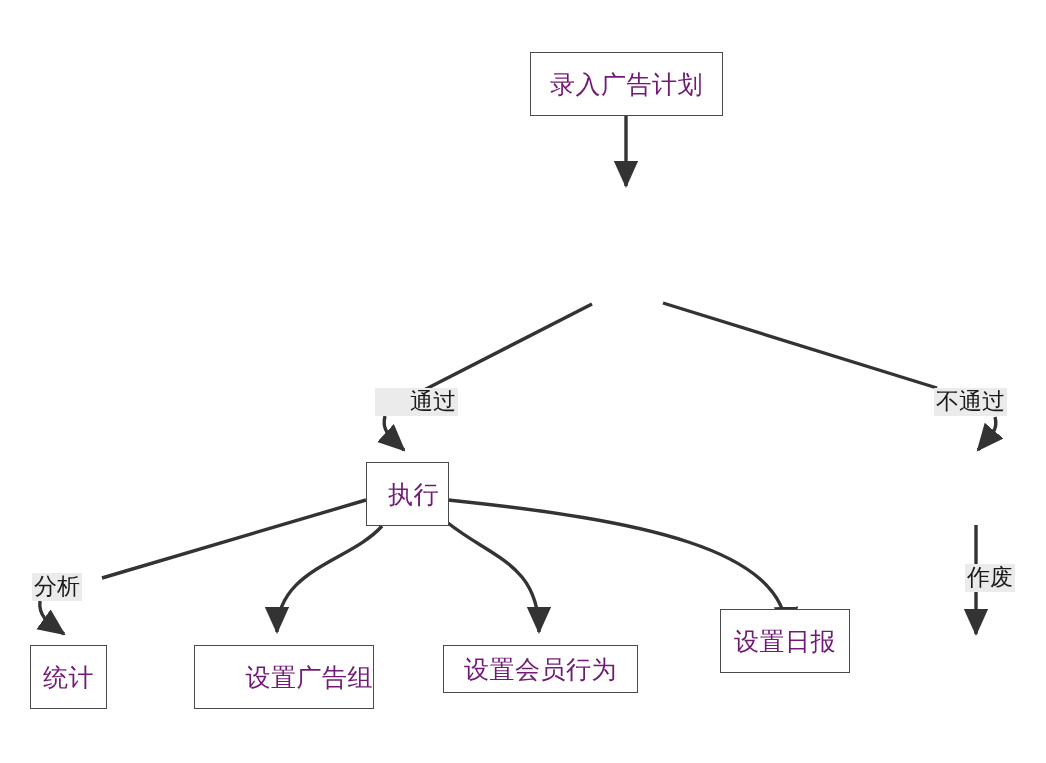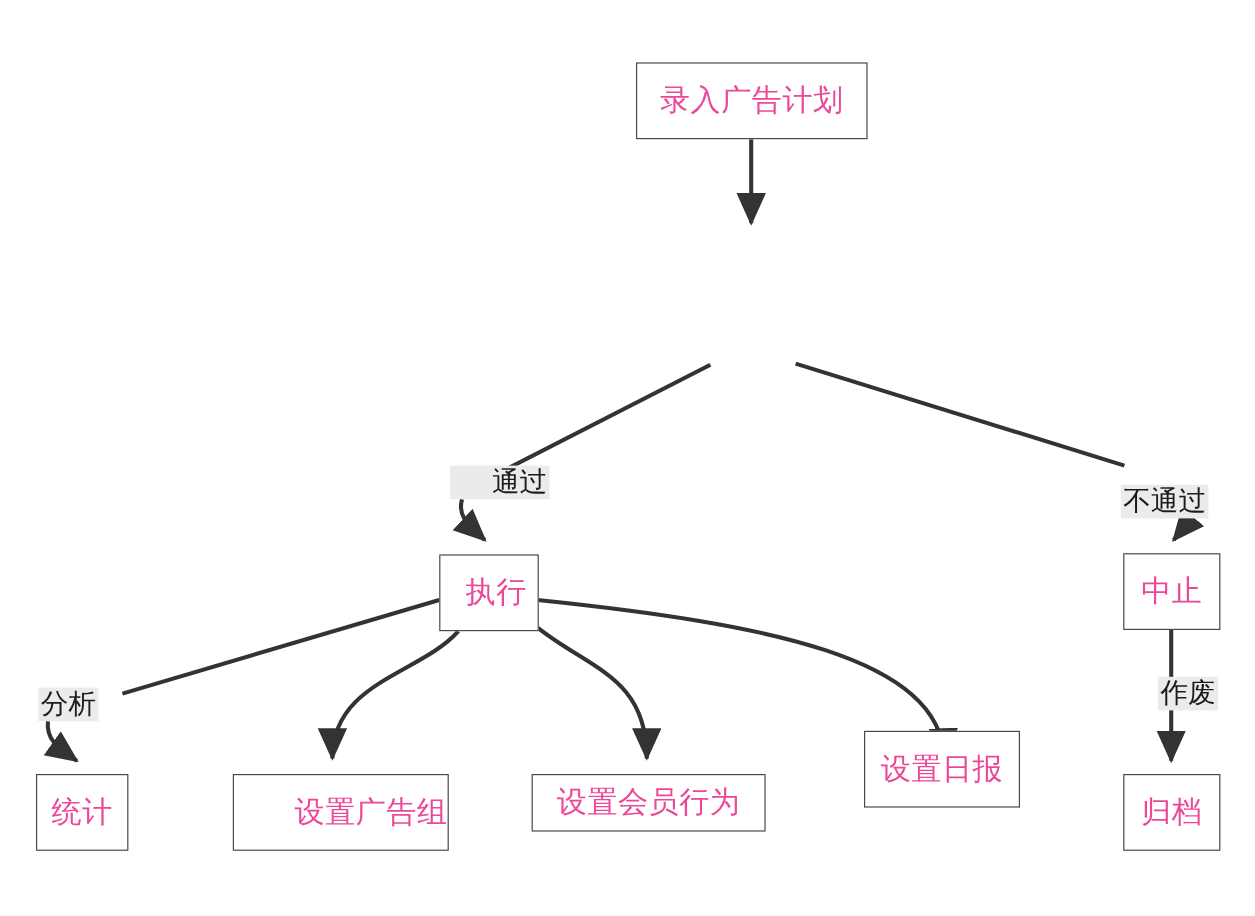--- a/index.html
+++ b/index.html
@@ -26,21 +26,21 @@
     height: 763px;
   }
   .node {
     position: absolute;
     box-sizing: border-box;
     background: #ffffff;
     border: 1.6px solid #4a4a4a;
     display: flex;
     align-items: center;
     justify-content: center;
-    color: #ec4899;
+    color: #701a75;
     font-size: 25px;
     line-height: 1;
     letter-spacing: 0.5px;
     white-space: nowrap;
     user-select: none;
   }
   .node-decision {
     position: absolute;
     display: flex;
     align-items: center;
@@ -112,45 +112,39 @@
 
   <div class="node" style="left:530px; top:52px; width:193px; height:64px;">
     <span>录入广告计划</span>
   </div>
 
 
   <div class="node" style="left:366px; top:462px; width:83px; height:64px;padding-left:12px;">
     <span>执行</span>
   </div>
 
-  <div class="node" style="left:936px; top:461px; width:81px; height:64px;">
-    <span>中止</span>
-  </div>
 
   <div class="node" style="left:30px; top:645px; width:77px; height:64px;">
     <span>统计</span>
   </div>
 
   <div class="node" style="left:194px; top:645px; width:180px; height:64px;justify-content:flex-end;">
     <span>设置广告组</span>
   </div>
 
   <div class="node" style="left:443px; top:645px; width:195px; height:48px;">
     <span>设置会员行为</span>
   </div>
 
   <div class="node" style="left:720px; top:609px; width:130px; height:64px;">
     <span>设置日报</span>
   </div>
 
-  <div class="node" style="left:936px; top:645px; width:81px; height:64px;">
-    <span>归档</span>
-  </div>
 
   <div class="edge-label" style="left:375px; top:388px;padding-left:35px;">通过</div>
 
-  <div class="edge-label" style="left:934px; top:388px;margin-top:16px;">不通过</div>
+  <div class="edge-label" style="left:934px; top:388px;">不通过</div>
 
   <div class="edge-label" style="left:32px; top:573px;">分析</div>
 
   <div class="edge-label" style="left:945px; top:564px;margin-left:20px;">作废</div>
 
 </div>
 
 </body></html>

